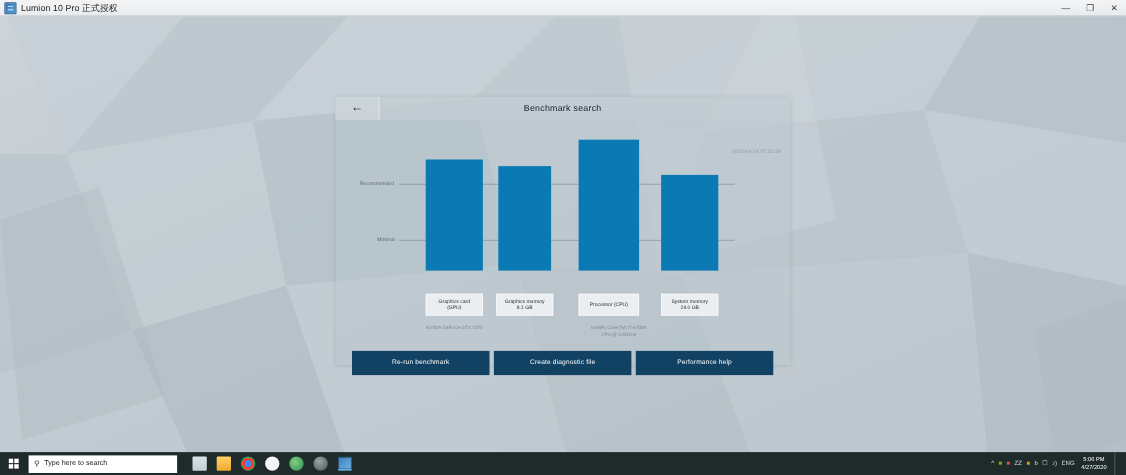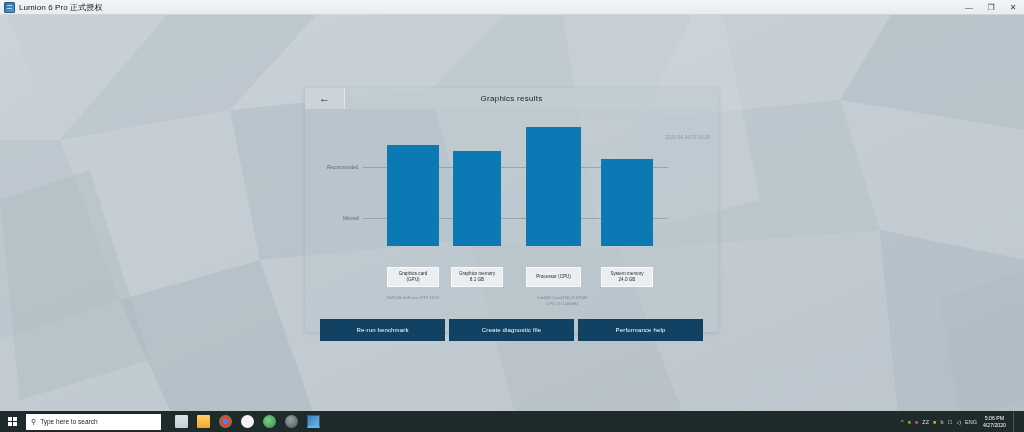--- a/index.html
+++ b/index.html
@@ -182,34 +182,34 @@
     <polygon points="620,250 880,230 900,432 690,432" fill="#c8d1d7" opacity=".6"></polygon>
     <polygon points="880,230 1024,260 1024,432 900,432" fill="#b7c2ca" opacity=".75"></polygon>
     <polygon points="560,0 720,0 760,200 600,240" fill="#d4dbe0" opacity=".35"></polygon>
     <polygon points="0,200 90,170 150,360 20,400" fill="#aab6be" opacity=".35"></polygon>
     <polygon points="940,300 1024,270 1024,400 960,420" fill="#aeb9c1" opacity=".4"></polygon>
   </svg>
 </div>
 
 <div id="titlebar">
   <span class="tb-icon"></span>
-  <span class="tb-title">Lumion 6 Pro 正式授权</span>
+  <span class="tb-title">Lumion 10 Pro 正式授权</span>
   <span class="tb-spacer"></span>
   <span class="winbtn">—</span>
   <span class="winbtn">❐</span>
   <span class="winbtn">✕</span>
 </div>
 
 <div id="dialog">
 
   <div id="dlg-header">
     <div id="back-btn">
       <span>←</span>
     </div>
-    <div id="dlg-title">Graphics results</div>
+    <div id="dlg-title">Benchmark search</div>
   </div>
 
   <div id="dlg-body">
 
     <div id="timestamp">2020-04-24 07:32:29</div>
 
     <div id="chart">
 
       <div class="axis-label" style="left:22px; top:44px;">Recommended</div>
       <div class="axis-line" style="left:58px; top:44px; width:305px;"></div>

